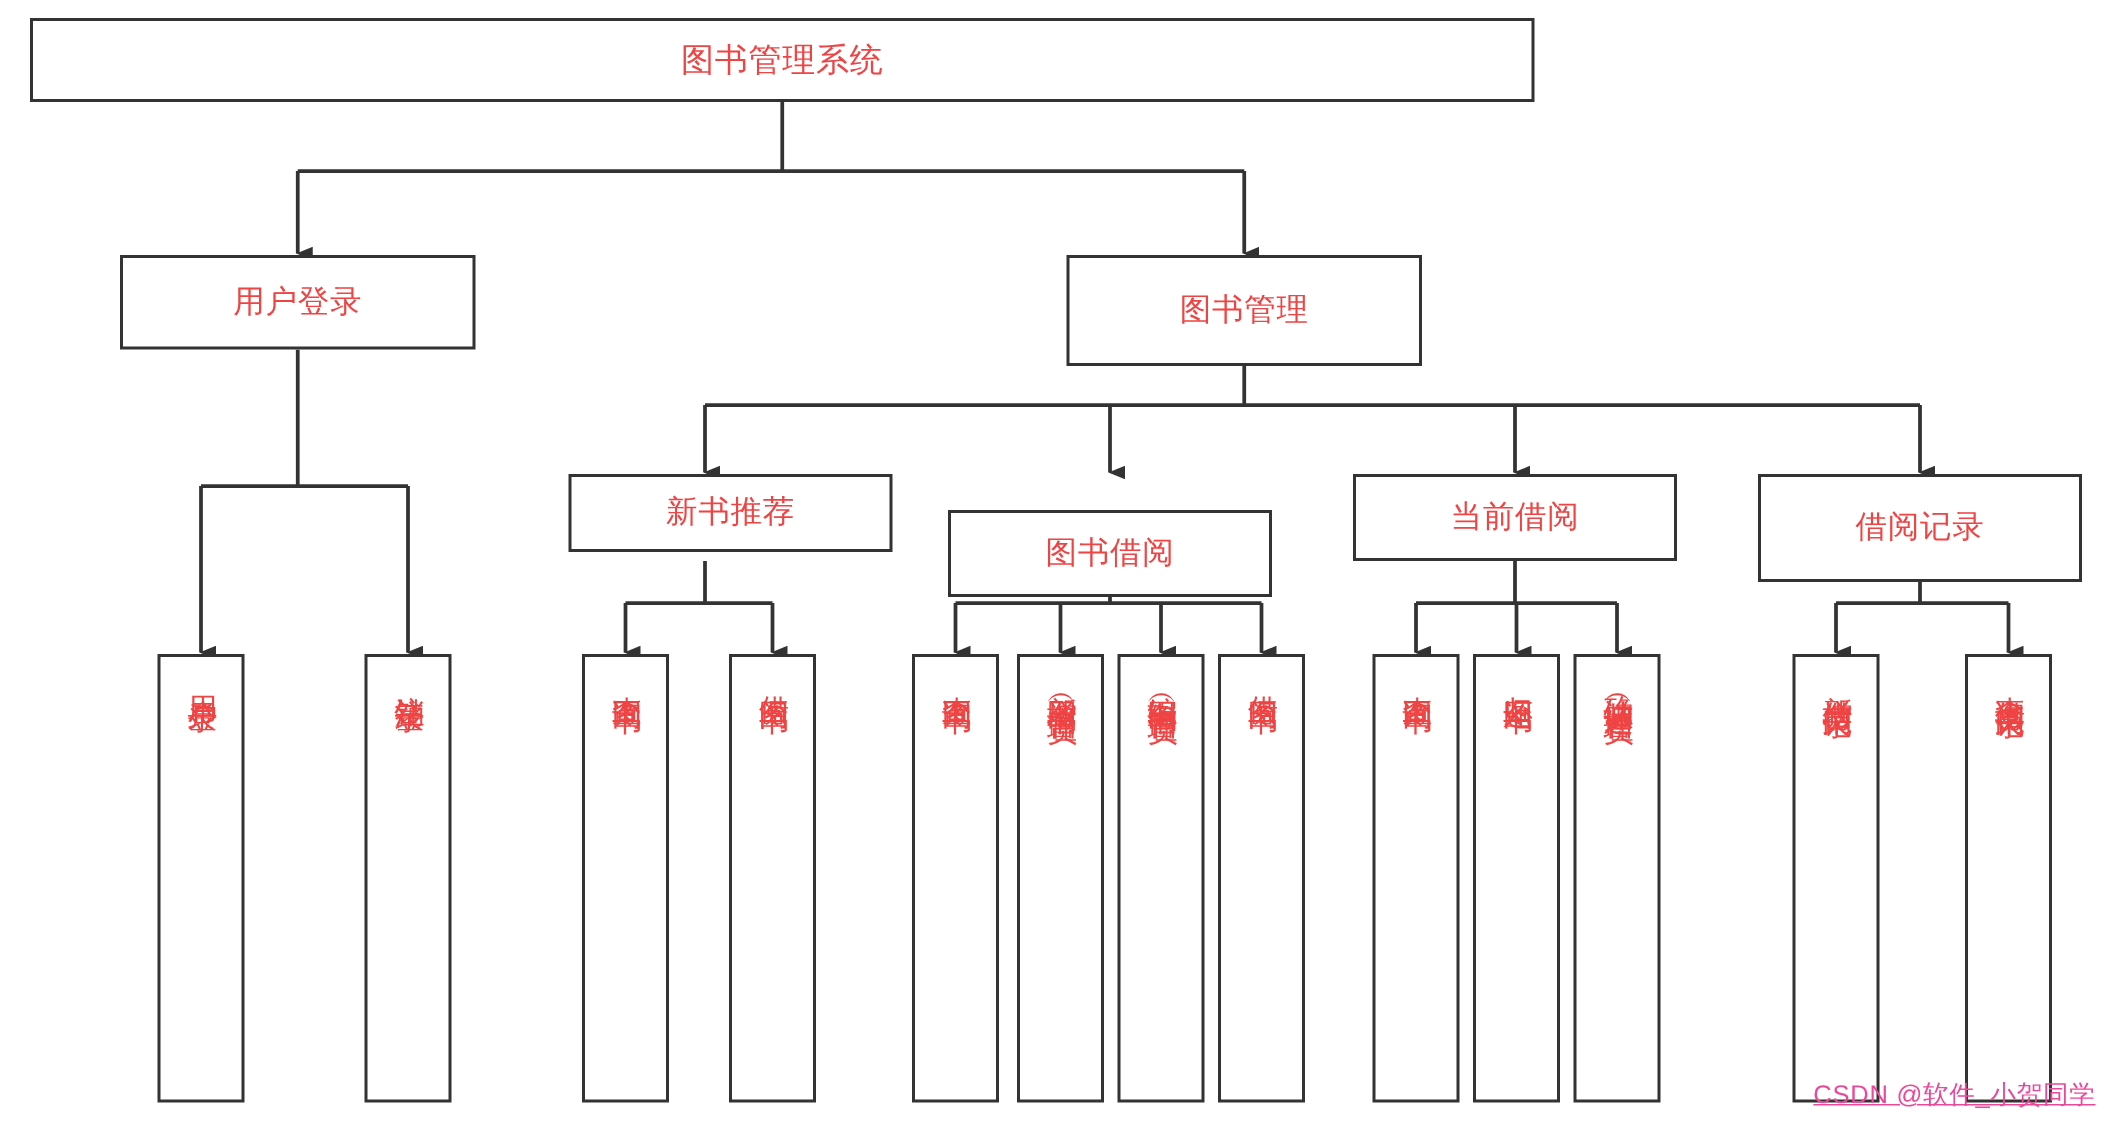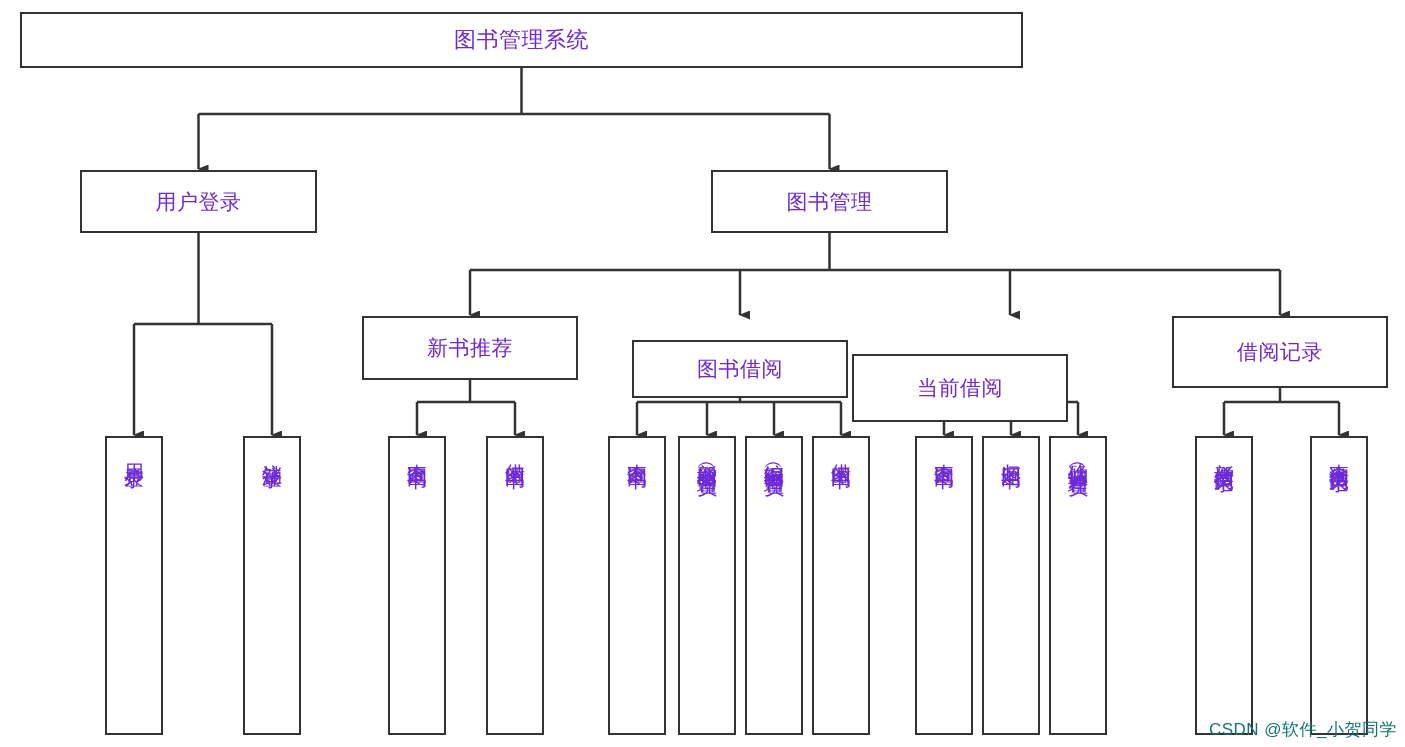--- a/index.html
+++ b/index.html
@@ -33,21 +33,21 @@
     position: absolute;
     box-sizing: border-box;
     background: #ffffff;
     border: 2px solid #333333;
     display: flex;
     align-items: center;
     justify-content: center;
     overflow: hidden;
   }
   .node-label {
-    color: #6d28d9;
+    color: #ef4444;
     text-align: center;
     line-height: 1.12;
     white-space: nowrap;
     user-select: none;
   }
   .node-box.horizontal .node-label {
     font-size: 21px;
     letter-spacing: 0.5px;
   }
   .node-box.root .node-label {
@@ -65,24 +65,25 @@
     text-orientation: upright;
     line-height: 1.15;
     letter-spacing: 2px;
     white-space: nowrap;
   }
   .watermark {
     position: absolute;
     right: 8px;
     bottom: 6px;
     font-size: 17px;
-    color: #0f766e;
+    color: #ec4899;
     letter-spacing: 0.5px;
     user-select: none;
     white-space: nowrap;
+    text-decoration: underline;
   }
 </style>
 </head>
 <body>
 
 <div id="diagram-root">
   <svg class="diagram-canvas" viewBox="0 0 1405 747" xmlns="http://www.w3.org/2000/svg">
     <defs>
       <marker id="arrowhead" markerWidth="9" markerHeight="11" refX="4.5" refY="10" orient="auto" markerUnits="userSpaceOnUse">
         <polygon points="0,0 9,0 4.5,11" fill="#333333"></polygon>
@@ -124,30 +125,30 @@
         <line x1="1339" y1="402" x2="1339" y2="435" stroke="#333333" stroke-width="2.5" marker-end="url(#arrowhead)"></line>
       </g>
   </svg>
   <div id="node-layer">
       <div class="node-box horizontal root" style="left: 20px; top: 12px; width: 1003px; height: 56px;">
         <span class="node-label">图书管理系统</span>
       </div>
       <div class="node-box horizontal" style="left: 80px; top: 170px; width: 237px; height: 63px;">
         <span class="node-label">用户登录</span>
       </div>
-      <div class="node-box horizontal" style="left: 711px; top: 170px; width: 237px; height: 63px;">
+      <div class="node-box horizontal" style="left: 711px; top: 170px; width: 237px; height: 74px;">
         <span class="node-label">图书管理</span>
       </div>
-      <div class="node-box horizontal" style="left: 362px; top: 316px; width: 216px; height: 64px;">
+      <div class="node-box horizontal" style="left: 379px; top: 316px; width: 216px; height: 52px;">
         <span class="node-label">新书推荐</span>
       </div>
       <div class="node-box horizontal" style="left: 632px; top: 316px; width: 216px; height: 58px; margin-top: 24px;">
         <span class="node-label">图书借阅</span>
       </div>
-      <div class="node-box horizontal" style="left: 852px; top: 316px; width: 216px; height: 68px; margin-top: 38px;">
+      <div class="node-box horizontal" style="left: 902px; top: 316px; width: 216px; height: 58px;">
         <span class="node-label">当前借阅</span>
       </div>
       <div class="node-box horizontal" style="left: 1172px; top: 316px; width: 216px; height: 72px;">
         <span class="node-label">借阅记录</span>
       </div>
       <div class="node-box vertical" style="left: 105px; top: 436px; width: 58px; height: 299px;">
         <span class="node-label">用户登录</span>
       </div>
       <div class="node-box vertical" style="left: 243px; top: 436px; width: 58px; height: 299px;">
         <span class="node-label">注销登录</span>

